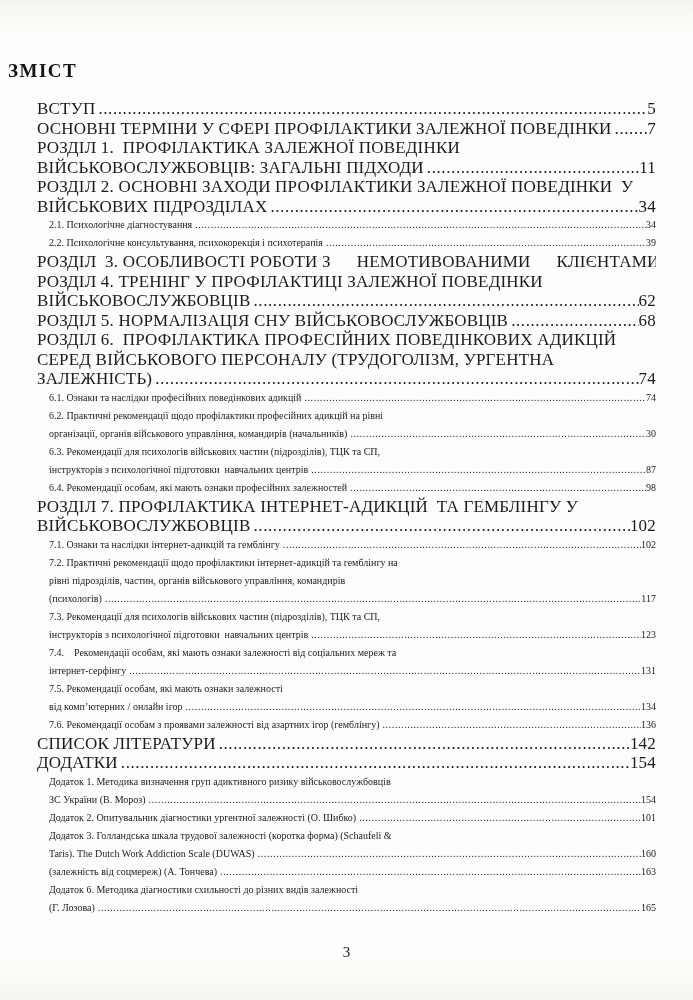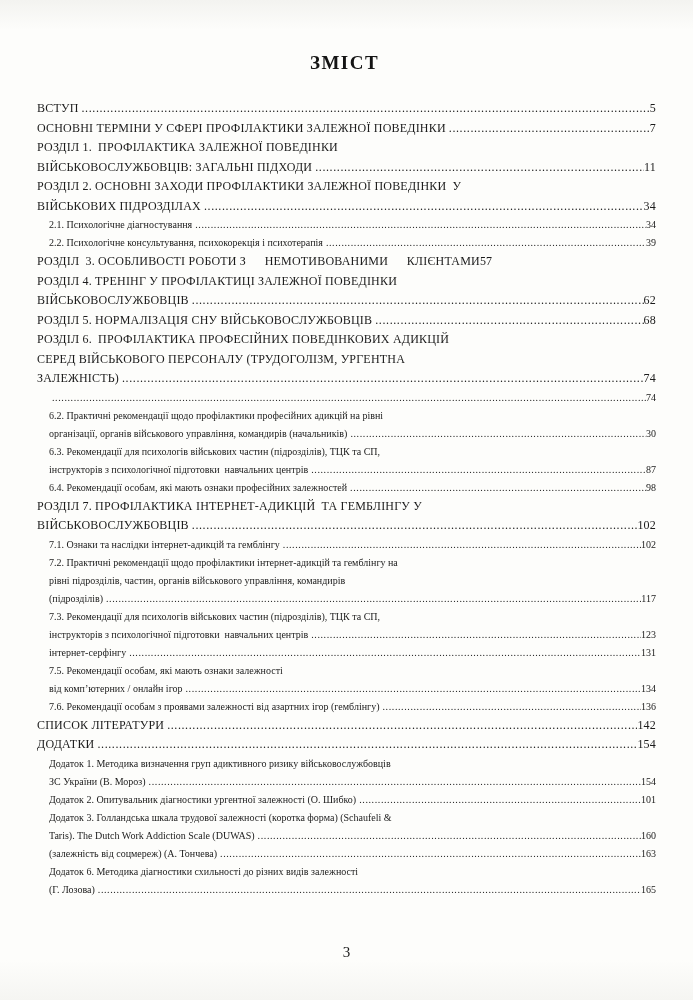--- a/index.html
+++ b/index.html
@@ -9,34 +9,34 @@
     margin:0 auto;
     background:linear-gradient(180deg,#f3f3f0 0%,#fdfdfb 3%,#fdfdfb 96%,#f5f5f2 100%);
     font-family:"Liberation Serif","DejaVu Serif",serif;
     color:#1b1b1b;
     overflow:hidden;
     box-sizing:border-box;
   }
   .doc-title{
     position:absolute;
     top:52px;left:0;right:4px;
-    margin:0;
-    text-align:center;
+    margin:8px;
+    text-align:left;
     font-size:19px;
     font-weight:bold;
     letter-spacing:1.5px;
     color:#141414;
   }
   .toc{
     position:absolute;
     top:99px;left:37px;right:37px;
   }
   .entry{margin:0;}
   .entry.main .line{
-    font-size:12px;
+    font-size:17px;
     line-height:19.5px;
     letter-spacing:0.2px;
     font-family:Liberation Serif, serif;
   }
   .entry.sub .line{
     font-size:10px;
     line-height:18px;
     padding-left:12px;
   }
   .line{
@@ -136,20 +136,21 @@
         <div class="line">РОЗДІЛ 6. ПРОФІЛАКТИКА ПРОФЕСІЙНИХ ПОВЕДІНКОВИХ АДИКЦІЙ</div>
         <div class="line">СЕРЕД ВІЙСЬКОВОГО ПЕРСОНАЛУ (ТРУДОГОЛІЗМ, УРГЕНТНА</div>
         <div class="line last">
           <span class="txt">ЗАЛЕЖНІСТЬ)</span>
           <span class="dots">............................................................................................................................................................................................................................................................................................................</span>
           <span class="pg">74</span>
         </div>
       </div>
       <div class="entry sub">
         <div class="line last">
+          <span class="txt">6.1. Ознаки та наслідки професійних поведінкових адикцій</span>
           <span class="dots">............................................................................................................................................................................................................................................................................................................</span>
           <span class="pg">74</span>
         </div>
       </div>
       <div class="entry sub">
         <div class="line">6.2. Практичні рекомендації щодо профілактики професійних адикцій на рівні</div>
         <div class="line last">
           <span class="txt">організації, органів військового управління, командирів (начальників)</span>
           <span class="dots">............................................................................................................................................................................................................................................................................................................</span>
           <span class="pg">30</span>
@@ -182,34 +183,35 @@
         <div class="line last">
           <span class="txt">7.1. Ознаки та наслідки інтернет-адикцій та гемблінгу</span>
           <span class="dots">............................................................................................................................................................................................................................................................................................................</span>
           <span class="pg">102</span>
         </div>
       </div>
       <div class="entry sub">
         <div class="line">7.2. Практичні рекомендації щодо профілактики інтернет-адикцій та гемблінгу на</div>
         <div class="line">рівні підрозділів, частин, органів військового управління, командирів</div>
         <div class="line last">
-          <span class="txt">(підрозділів)</span>
+          <span class="txt">(психологів)</span>
           <span class="dots">............................................................................................................................................................................................................................................................................................................</span>
           <span class="pg">117</span>
         </div>
       </div>
       <div class="entry sub">
         <div class="line">7.3. Рекомендації для психологів військових частин (підрозділів), ТЦК та СП,</div>
         <div class="line last">
           <span class="txt">інструкторів з психологічної підготовки навчальних центрів</span>
           <span class="dots">............................................................................................................................................................................................................................................................................................................</span>
           <span class="pg">123</span>
         </div>
       </div>
       <div class="entry sub">
+        <div class="line">7.4.  Рекомендації особам, які мають ознаки залежності від соціальних мереж та</div>
         <div class="line last">
           <span class="txt">інтернет-серфінгу</span>
           <span class="dots">............................................................................................................................................................................................................................................................................................................</span>
           <span class="pg">131</span>
         </div>
       </div>
       <div class="entry sub">
         <div class="line">7.5. Рекомендації особам, які мають ознаки залежності</div>
         <div class="line last">
           <span class="txt">від комп’ютерних / онлайн ігор</span>

